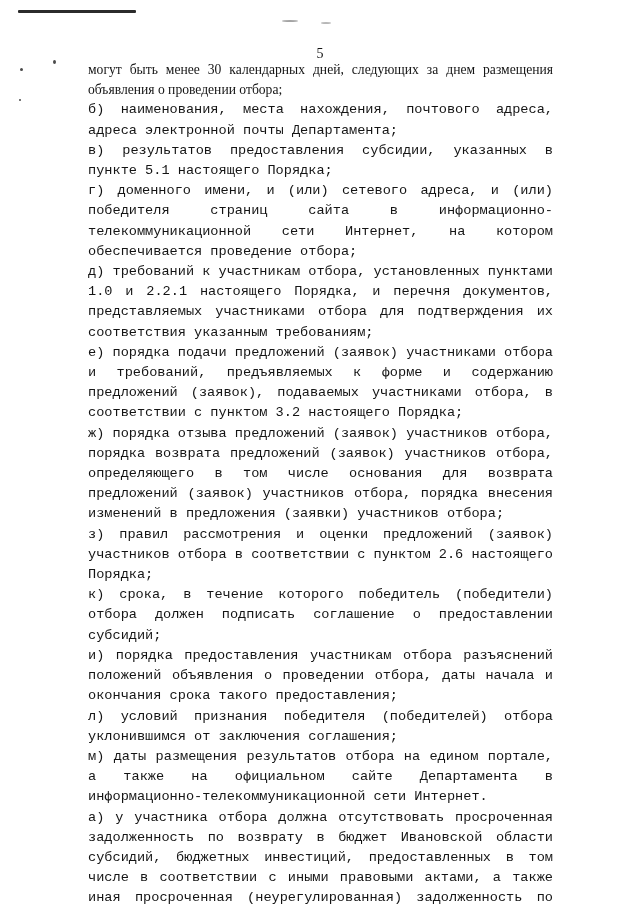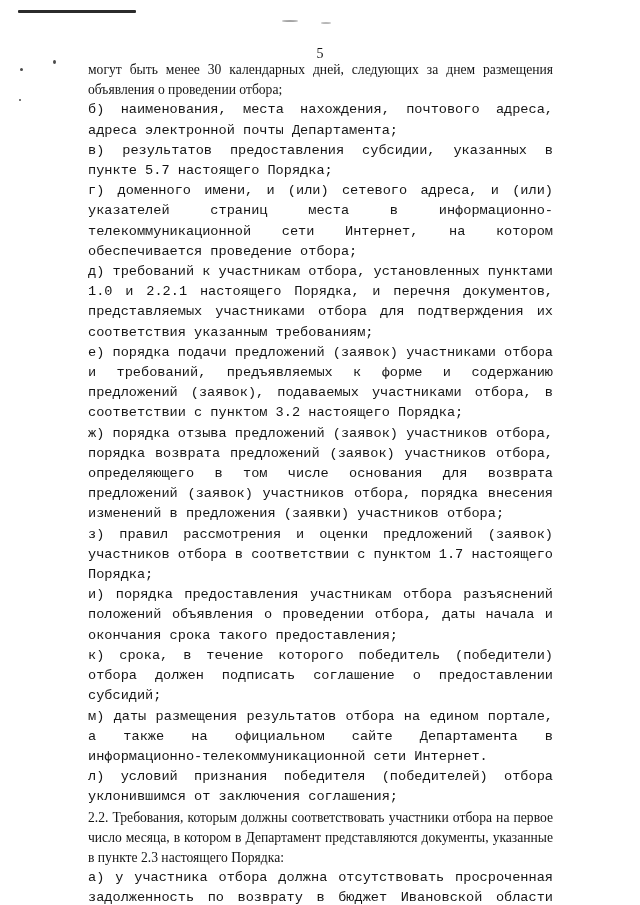--- a/index.html
+++ b/index.html
@@ -78,27 +78,26 @@
   <div class="scan-speck speck-b"></div>
   <div class="scan-speck speck-c"></div>
   <div class="scan-speck speck-d"></div>
   <div class="scan-speck speck-e"></div>
 
   <div class="page-number">5</div>
 
   <div class="body-text">
     <p>могут быть менее 30 календарных дней, следующих за днем размещения объявления о проведении отбора;</p>
     <p class="p-indent">б) наименования, места нахождения, почтового адреса, адреса электронной почты Департамента;</p>
-    <p class="p-indent">в) результатов предоставления субсидии, указанных в пункте 5.7 настоящего Порядка;</p>
-    <p class="p-indent">г) доменного имени, и (или) сетевого адреса, и (или) указателей страниц места в информационно-телекоммуникационной сети Интернет, на котором обеспечивается проведение отбора;</p>
+    <p class="p-indent">в) результатов предоставления субсидии, указанных в пункте 5.1 настоящего Порядка;</p>
+    <p class="p-indent">г) доменного имени, и (или) сетевого адреса, и (или) победителя страниц сайта в информационно-телекоммуникационной сети Интернет, на котором обеспечивается проведение отбора;</p>
     <p class="p-indent">д) требований к участникам отбора, установленных пунктами 1.0 и 2.2.1 настоящего Порядка, и перечня документов, представляемых участниками отбора для подтверждения их соответствия указанным требованиям;</p>
     <p class="p-indent">е) порядка подачи предложений (заявок) участниками отбора и требований, предъявляемых к форме и содержанию предложений (заявок), подаваемых участниками отбора, в соответствии с пунктом 3.2 настоящего Порядка;</p>
     <p class="p-indent">ж) порядка отзыва предложений (заявок) участников отбора, порядка возврата предложений (заявок) участников отбора, определяющего в том числе основания для возврата предложений (заявок) участников отбора, порядка внесения изменений в предложения (заявки) участников отбора;</p>
-    <p class="p-indent">з) правил рассмотрения и оценки предложений (заявок) участников отбора в соответствии с пунктом 1.7 настоящего Порядка;</p>
+    <p class="p-indent">з) правил рассмотрения и оценки предложений (заявок) участников отбора в соответствии с пунктом 2.6 настоящего Порядка;</p>
+    <p class="p-indent">к) срока, в течение которого победитель (победители) отбора должен подписать соглашение о предоставлении субсидий;</p>
     <p class="p-indent">и) порядка предоставления участникам отбора разъяснений положений объявления о проведении отбора, даты начала и окончания срока такого предоставления;</p>
-    <p class="p-indent">к) срока, в течение которого победитель (победители) отбора должен подписать соглашение о предоставлении субсидий;</p>
+    <p class="p-indent">л) условий признания победителя (победителей) отбора уклонившимся от заключения соглашения;</p>
     <p class="p-indent">м) даты размещения результатов отбора на едином портале, а также на официальном сайте Департамента в информационно-телекоммуникационной сети Интернет.</p>
-    <p class="p-indent">л) условий признания победителя (победителей) отбора уклонившимся от заключения соглашения;</p>
-    <p class="p-indent-wide">2.2. Требования, которым должны соответствовать участники отбора на первое число месяца, в котором в Департамент представляются документы, указанные в пункте 2.3 настоящего Порядка:</p>
     <p class="p-indent">а) у участника отбора должна отсутствовать просроченная задолженность по возврату в бюджет Ивановской области субсидий, бюджетных инвестиций, предоставленных в том числе в соответствии с иными правовыми актами, а также иная просроченная (неурегулированная) задолженность по денежным обязательствам перед Ивановской областью;</p>
   </div>
 
 </div>
 
 </body></html>

